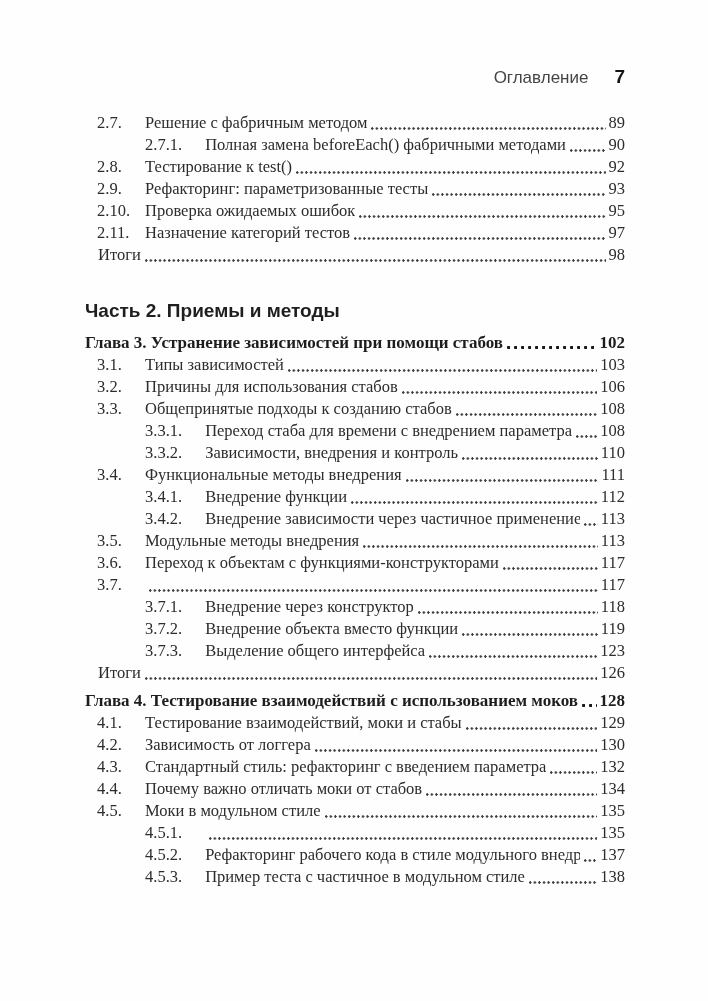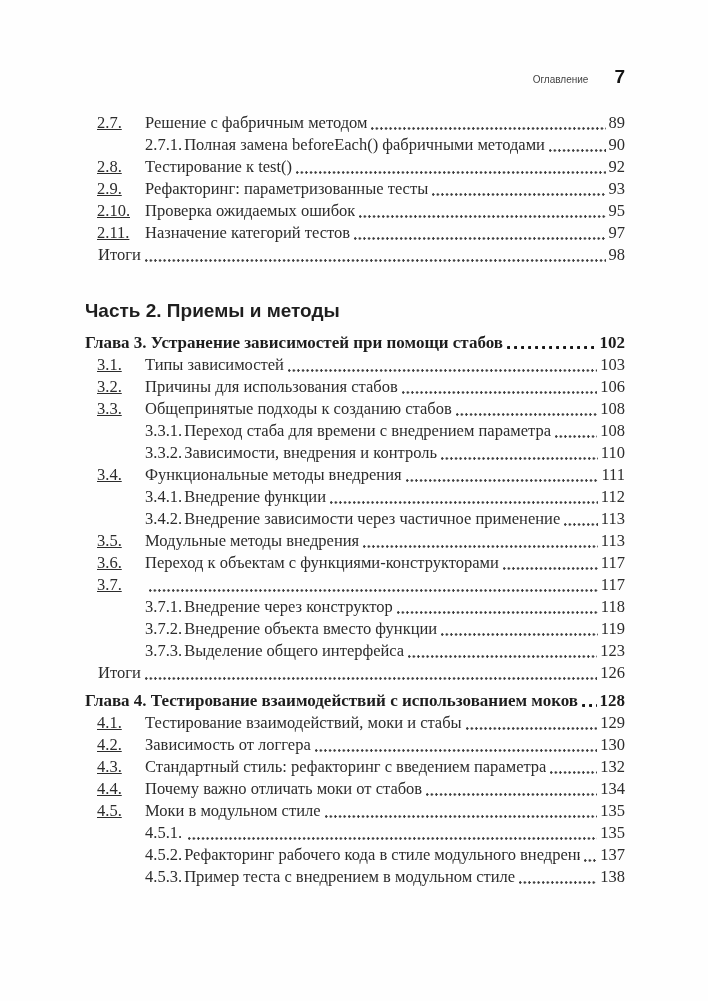--- a/index.html
+++ b/index.html
@@ -23,21 +23,21 @@
   
   .page-header {
     display: flex;
     justify-content: flex-end;
     align-items: baseline;
     line-height: 22px;
     height: 22px;
     font-family: "Liberation Sans", "DejaVu Sans", sans-serif;
   }
   .page-header .ph-title {
-    font-size: 10px;
+    font-size: 17px;
     color: #454545;
   }
   .page-header .ph-num {
     font-size: 19px;
     font-weight: 700;
     color: #141414;
     margin-left: 26px;
   }
   
   .toc {
@@ -47,23 +47,23 @@
     display: flex;
     align-items: baseline;
     white-space: nowrap;
     line-height: 22px;
     font-size: 16.5px;
   }
   .toc-row .num {
     flex: none;
   }
   .row-l1 { padding-left: 12px; }
-  .row-l1 .num { width: 48px; text-decoration: underline; }
+  .row-l1 .num { width: 48px; }
   .row-l2 { padding-left: 60px; }
-  .row-l2 .num { margin-right: 2px; }
+  .row-l2 .num { margin-right: 23px; }
   .row-summary { padding-left: 13px; }
   .row-chapter {
     margin-top: 6px;
     font-weight: 700;
     color: #1d1d1d;
     font-size: 17px;
   }
   .label {
     flex: 0 1 auto;
     overflow: hidden;
@@ -287,18 +287,18 @@
     <span class="pagenum">135</span>
   </div>
       <div class="toc-row row-l2">
     <span class="num">4.5.2.</span>
     <span class="label">Рефакторинг рабочего кода в стиле модульного внедрения</span>
     <span class="leader"></span>
     <span class="pagenum">137</span>
   </div>
       <div class="toc-row row-l2">
     <span class="num">4.5.3.</span>
-    <span class="label">Пример теста с внедрением в модульном стиле</span>
+    <span class="label">Пример теста с частичное в модульном стиле</span>
     <span class="leader"></span>
     <span class="pagenum">138</span>
   </div>
     </div>
 </div>
 
 </body></html>

